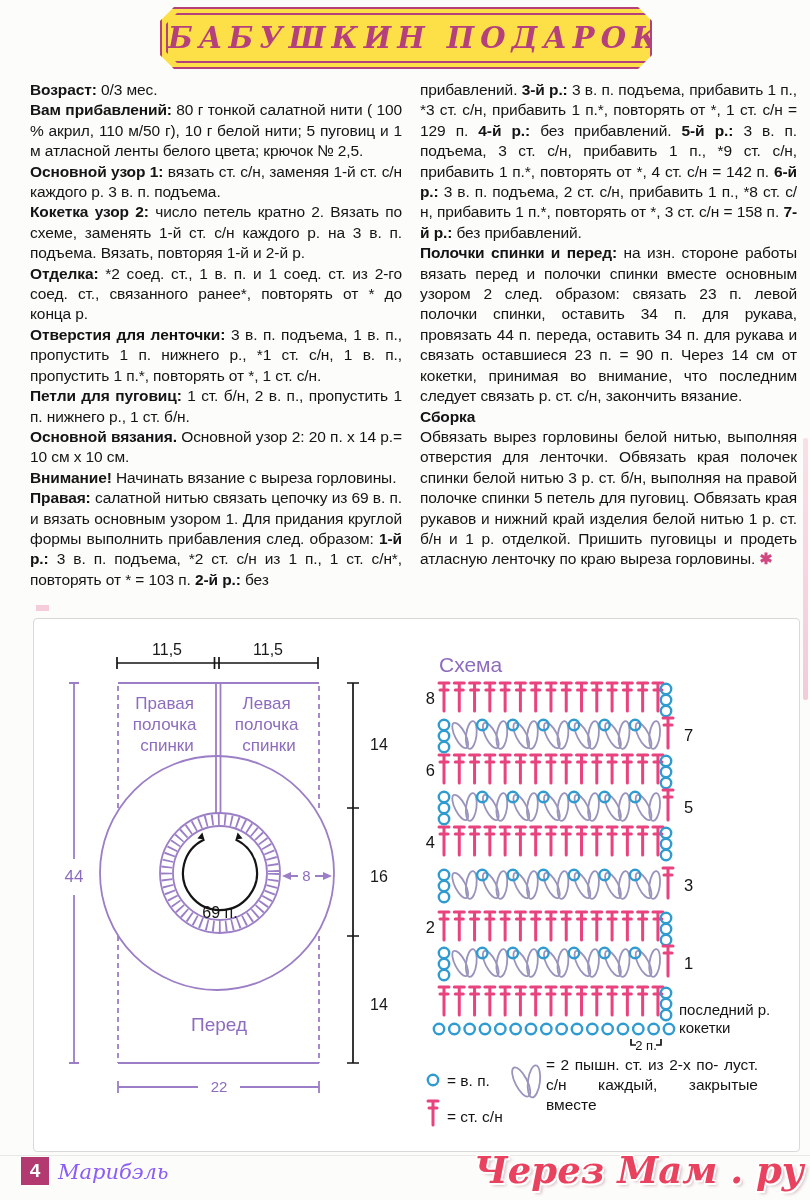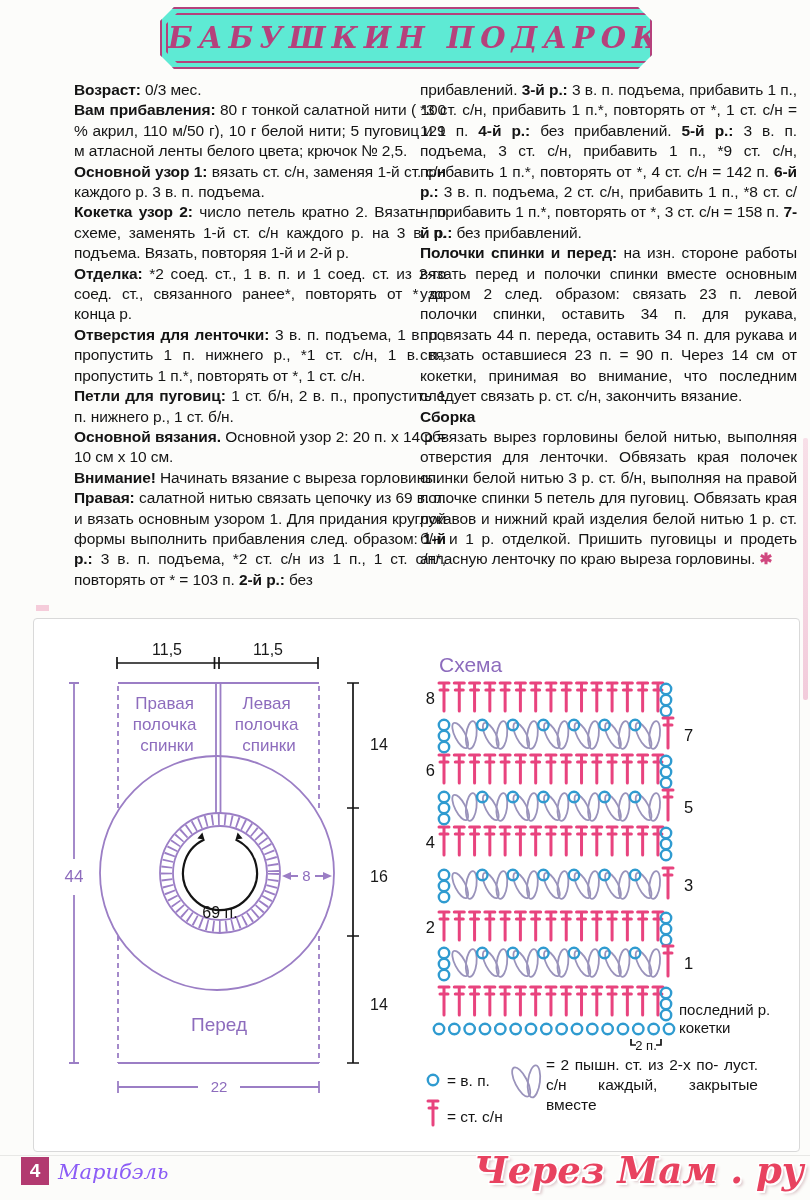--- a/index.html
+++ b/index.html
@@ -6,34 +6,34 @@
   body{
     width:810px;height:1200px;position:relative;overflow:hidden;
     background:#fcfcfa;color:#141414;
     font-family:"Liberation Sans",sans-serif;
   }
   
   .banner{position:absolute;left:160px;top:7px;width:492px;height:62px;}
   .banner-outer{
     width:100%;height:100%;box-sizing:border-box;border:2px solid #b5417c;padding:4px;
     clip-path:polygon(14px 0,calc(100% - 14px) 0,100% 14px,100% calc(100% - 14px),calc(100% - 14px) 100%,14px 100%,0 calc(100% - 14px),0 14px);
-    display:flex;align-items:stretch;background:#5eead4;
+    display:flex;align-items:stretch;background:#fde047;
   }
   .banner-inner{
     flex:1;box-sizing:border-box;border:2px solid #b5417c;
     clip-path:polygon(11px 0,calc(100% - 11px) 0,100% 11px,100% calc(100% - 11px),calc(100% - 11px) 100%,11px 100%,0 calc(100% - 11px),0 11px);
     display:flex;align-items:center;justify-content:center;
   }
   .banner-title{
     font-family:"DejaVu Serif",serif;font-style:italic;font-size:29px;font-weight:bold;
     letter-spacing:6px;color:#b5417c;white-space:nowrap;
   }
   
   .col{position:absolute;top:80px;text-align:justify;font-size:15.5px;line-height:20.4px;letter-spacing:-0.1px;}
-  .col-left{left:30px;width:372px;margin-left:44px;}
+  .col-left{left:30px;width:372px;}
   .col-right{left:420px;width:377px;}
   .para{margin:0;}
   .bold{font-weight:bold;}
   .accent{color:#d0487f;font-weight:bold;}
   
   .diagram-box{
     position:absolute;left:33px;top:618px;width:765px;height:532px;
     border:1px solid #d9d9d9;border-radius:4px;background:#fff;
   }
   .diagram-box svg{position:absolute;left:0;top:0;}
@@ -89,21 +89,21 @@
 <div class="banner">
   <div class="banner-outer">
     <div class="banner-inner">
       <span class="banner-title">БАБУШКИН ПОДАРОК</span>
     </div>
   </div>
 </div>
 
 <div id="left-col" class="col col-left">
     <p class="para"><span class="bold">Возраст:</span><span> 0/3 мес.</span></p>
-    <p class="para"><span class="bold">Вам прибавления:</span><span> 80 г тонкой салатной нити ( 100 % акрил, 110 м/50 г), 10 г белой нити; 5 пуговиц и 1 м атласной ленты белого цвета; крючок № 2,5.</span></p>
+    <p class="para"><span class="bold">Вам прибавлений:</span><span> 80 г тонкой салатной нити ( 100 % акрил, 110 м/50 г), 10 г белой нити; 5 пуговиц и 1 м атласной ленты белого цвета; крючок № 2,5.</span></p>
     <p class="para"><span class="bold">Основной узор 1:</span><span> вязать ст. с/н, заменяя 1-й ст. с/н каждого р. 3 в. п. подъема.</span></p>
     <p class="para"><span class="bold">Кокетка узор 2:</span><span> число петель кратно 2. Вязать по схеме, заменять 1-й ст. с/н каждого р. на 3 в. п. подъема. Вязать, повторяя 1-й и 2-й р.</span></p>
     <p class="para"><span class="bold">Отделка:</span><span> *2 соед. ст., 1 в. п. и 1 соед. ст. из 2-го соед. ст., связанного ранее*, повторять от * до конца р.</span></p>
     <p class="para"><span class="bold">Отверстия для ленточки:</span><span> 3 в. п. подъема, 1 в. п., пропустить 1 п. нижнего р., *1 ст. с/н, 1 в. п., пропустить 1 п.*, повторять от *, 1 ст. с/н.</span></p>
     <p class="para"><span class="bold">Петли для пуговиц:</span><span> 1 ст. б/н, 2 в. п., пропустить 1 п. нижнего р., 1 ст. б/н.</span></p>
     <p class="para"><span class="bold">Основной вязания.</span><span> Основной узор 2: 20 п. х 14 р.= 10 см х 10 см.</span></p>
     <p class="para"><span class="bold">Внимание!</span><span> Начинать вязание с выреза горловины.</span></p>
     <p class="para"><span class="bold">Правая:</span><span> салатной нитью связать цепочку из 69 в. п. и вязать основным узором 1. Для придания круглой формы выполнить прибавления след. образом: </span><span class="bold">1-й р.:</span><span> 3 в. п. подъема, *2 ст. с/н из 1 п., 1 ст. с/н*, повторять от * = 103 п. </span><span class="bold">2-й р.:</span><span> без</span></p>
   </div>
 <div id="right-col" class="col col-right">

